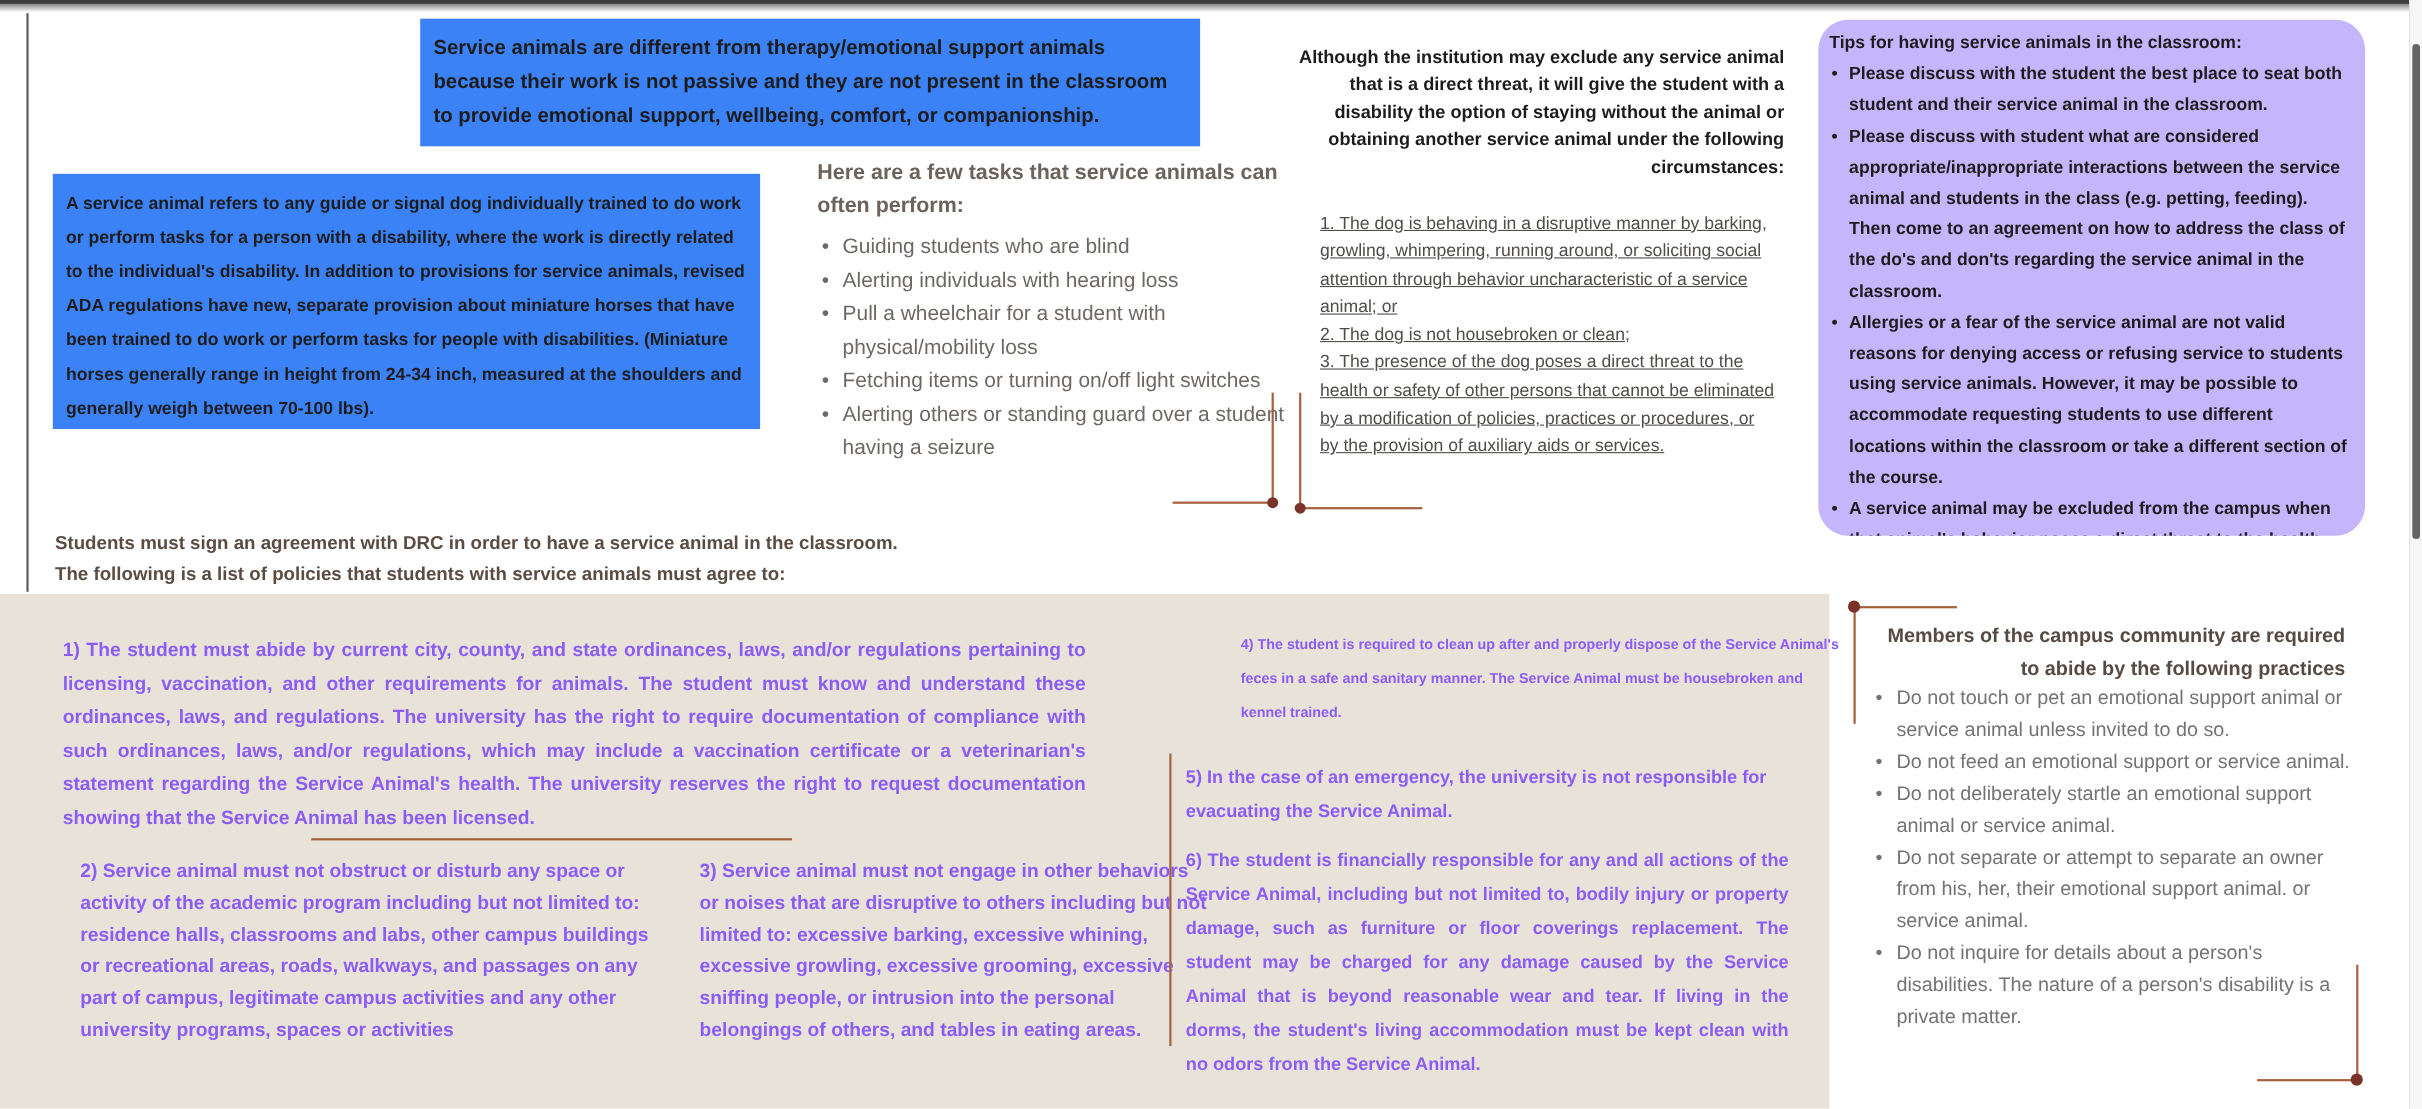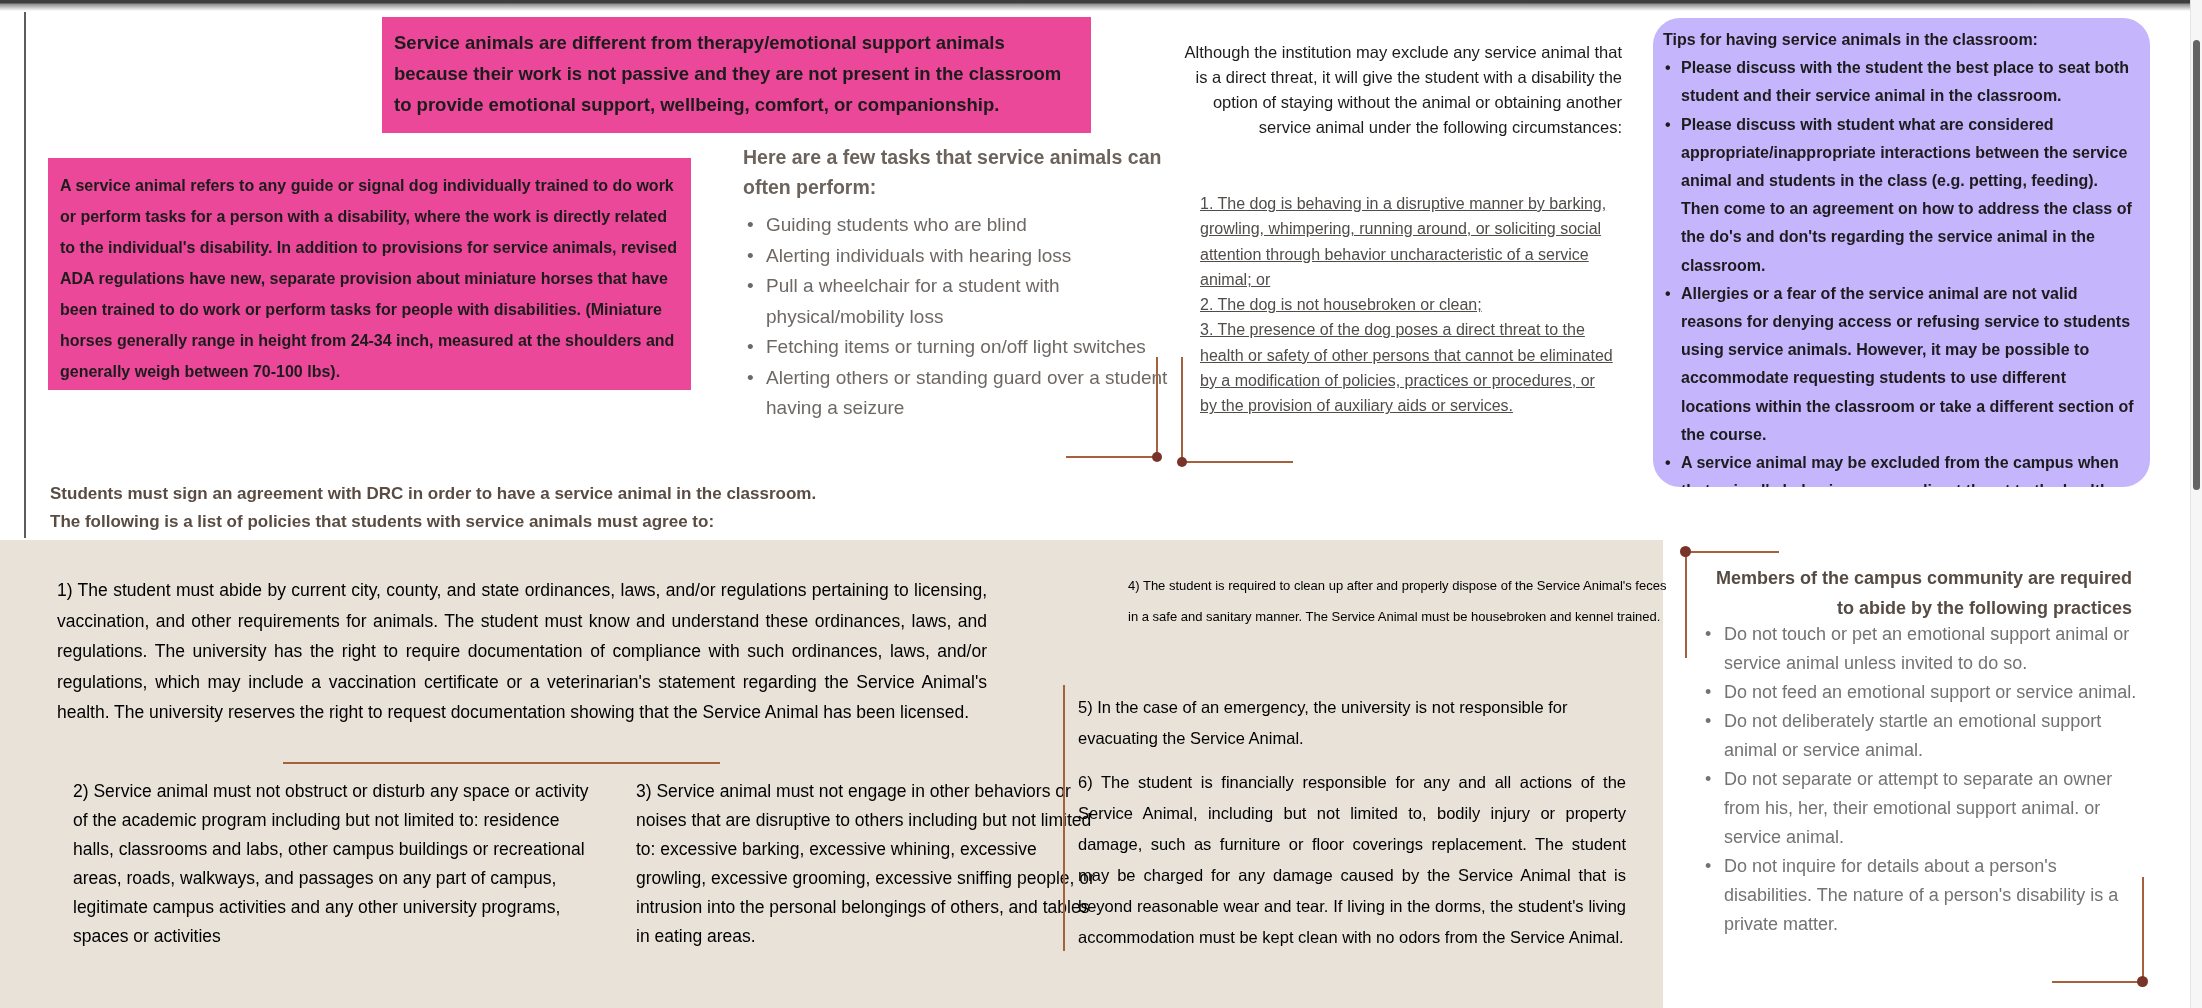--- a/index.html
+++ b/index.html
@@ -11,54 +11,54 @@
 
   
   .top-edge { left:0; top:0; width:2202px; height:12px;
     background:linear-gradient(#3e3e3e 0 3px,#8d8d8d 4px,rgba(255,255,255,0) 11px); }
   .left-edge { left:24px; top:12px; width:2px; height:526px; background:#2f2f2f; opacity:.78; }
   .scroll-track { left:2190px; top:0; width:12px; height:1008px; background:#f6f6f6; border-left:1px solid #e3e3e3; }
   .scroll-thumb { left:2193px; top:40px; width:7px; height:450px; background:#646464; border-radius:4px; }
 
   
   .tan-box   { background:#dfc7a2; }
-  .note-box  { background:#ec4899; color:#1c1c1c; font-weight:bold; overflow:hidden; }
+  .note-box  { background:#3b82f6; color:#1c1c1c; font-weight:bold; overflow:hidden; }
   .tips-box  { background:#c4b5fd; color:#1c1c1c; font-weight:bold; overflow:hidden;border-radius:27px; }
   .panel     { background:#e8e2d9; }
 
   .title-box { left:48px; top:40px; width:302px; height:58px; display:flex; align-items:center; justify-content:center;
                font-size:23px; font-weight:bold; color:#1b1b1b; }
 
   .intro-box { left:382px; top:17px; width:709px; height:116px; padding:10px 12px; font-size:18.5px; line-height:31px; }
   .def-box   { left:48px; top:158px; width:643px; height:232px; padding:12px; font-size:16px; line-height:31px; }
 
   
   .tasks { left:743px; top:142px; width:430px; color:#6e6864; }
   .tasks-heading { font-size:19.5px; font-weight:bold; color:#6b635c; line-height:30px; margin-bottom:8px; }
   .tasks ul { list-style:none; font-size:19px; line-height:30.5px; }
   .tasks li { position:relative; padding-left:23px; }
   .tasks li::before { content:"\2022"; position:absolute; left:4px; }
 
   
-  .excl-intro { left:1172px; top:40px; width:450px; font-size:16.5px; font-weight:normal; line-height:25px;
+  .excl-intro { left:1172px; top:40px; width:450px; font-size:16.5px; font-weight:bold; line-height:25px;
                 text-align:right; color:#1c1c1c; }
   .excl-list  { left:1200px; top:191px; width:415px; font-size:16px; line-height:25.3px; color:#504c49;text-decoration:underline; }
 
   
   .tips-pos { left:1653px; top:18px; width:497px; height:469px; padding:8px 10px; font-size:16px; line-height:28.2px; }
   .tips-pos ul { list-style:none; }
   .tips-pos li { position:relative; padding-left:18px; }
   .tips-pos li::before { content:"\2022"; position:absolute; left:2px; }
 
   
   .agreement { left:50px; top:480px; width:980px; font-size:17px; font-weight:bold; line-height:27.5px; color:#5a4c43; }
 
   
   .panel-pos { left:0; top:540px; width:1663px; height:468px; }
-  .policy { position:absolute; color:#000000; font-weight:normal; }
+  .policy { position:absolute; color:#8b5cf6; font-weight:bold; }
   .p1 { left:57px;  top:575px; width:930px; font-size:17.5px; line-height:30.5px; text-align:justify; }
   .p2 { left:73px;  top:777px; width:528px; font-size:17.5px; line-height:29px; }
   .p3 { left:608px; top:777px; width:465px; font-size:17.5px; line-height:29px;margin-left:28px; }
   .p4 { left:1128px; top:570px; width:545px; font-size:13px; line-height:31px; }
   .p5 { left:1078px; top:692px; width:555px; font-size:16.5px; line-height:31px; }
   .p6 { left:1078px; top:767px; width:548px; font-size:16.5px; line-height:31px; text-align:justify; }
 
   
   .aline { background:#a4613c; }
   .adot  { background:#7a3328; border-radius:50%; }

